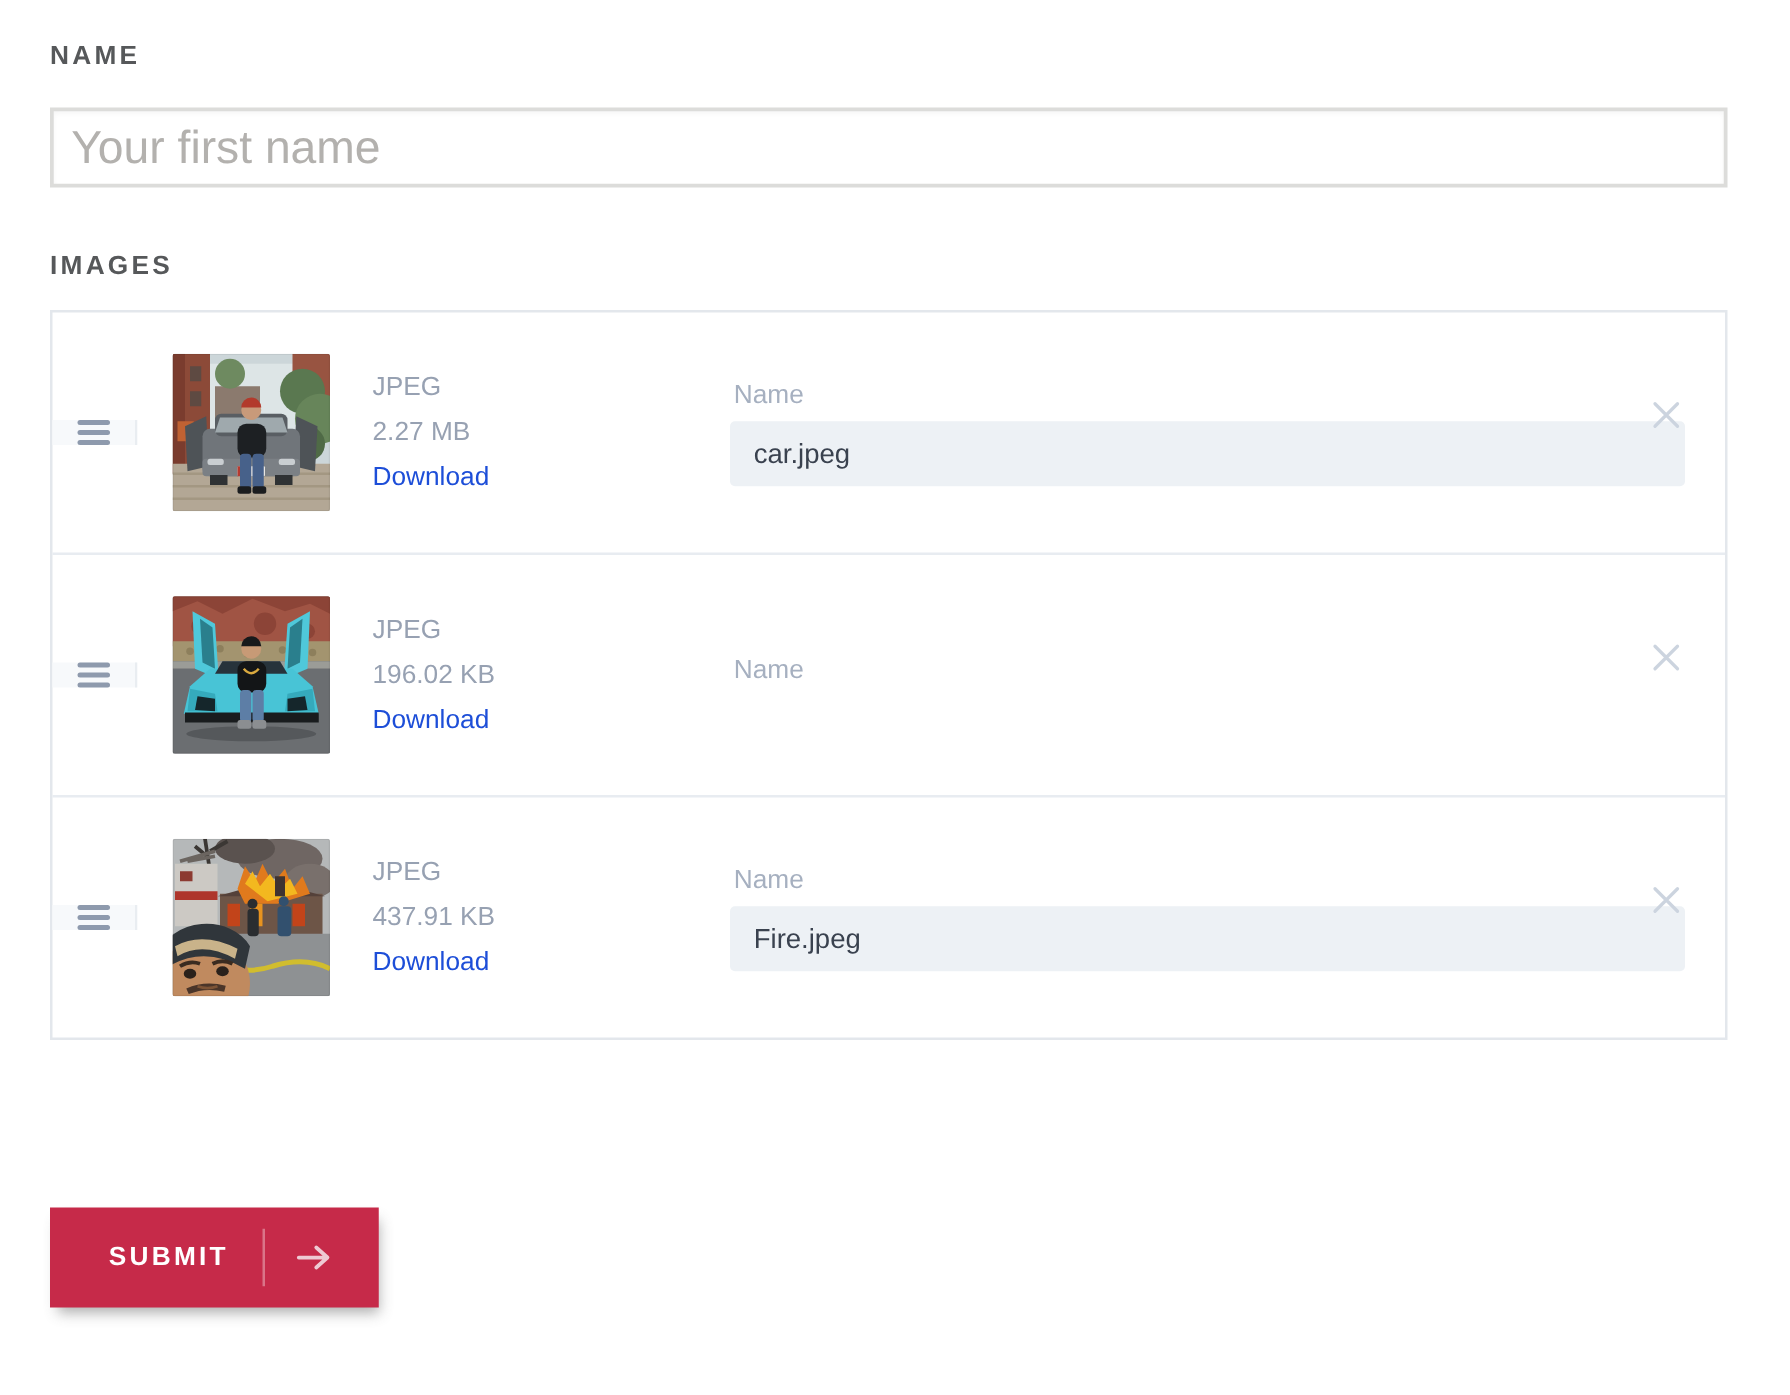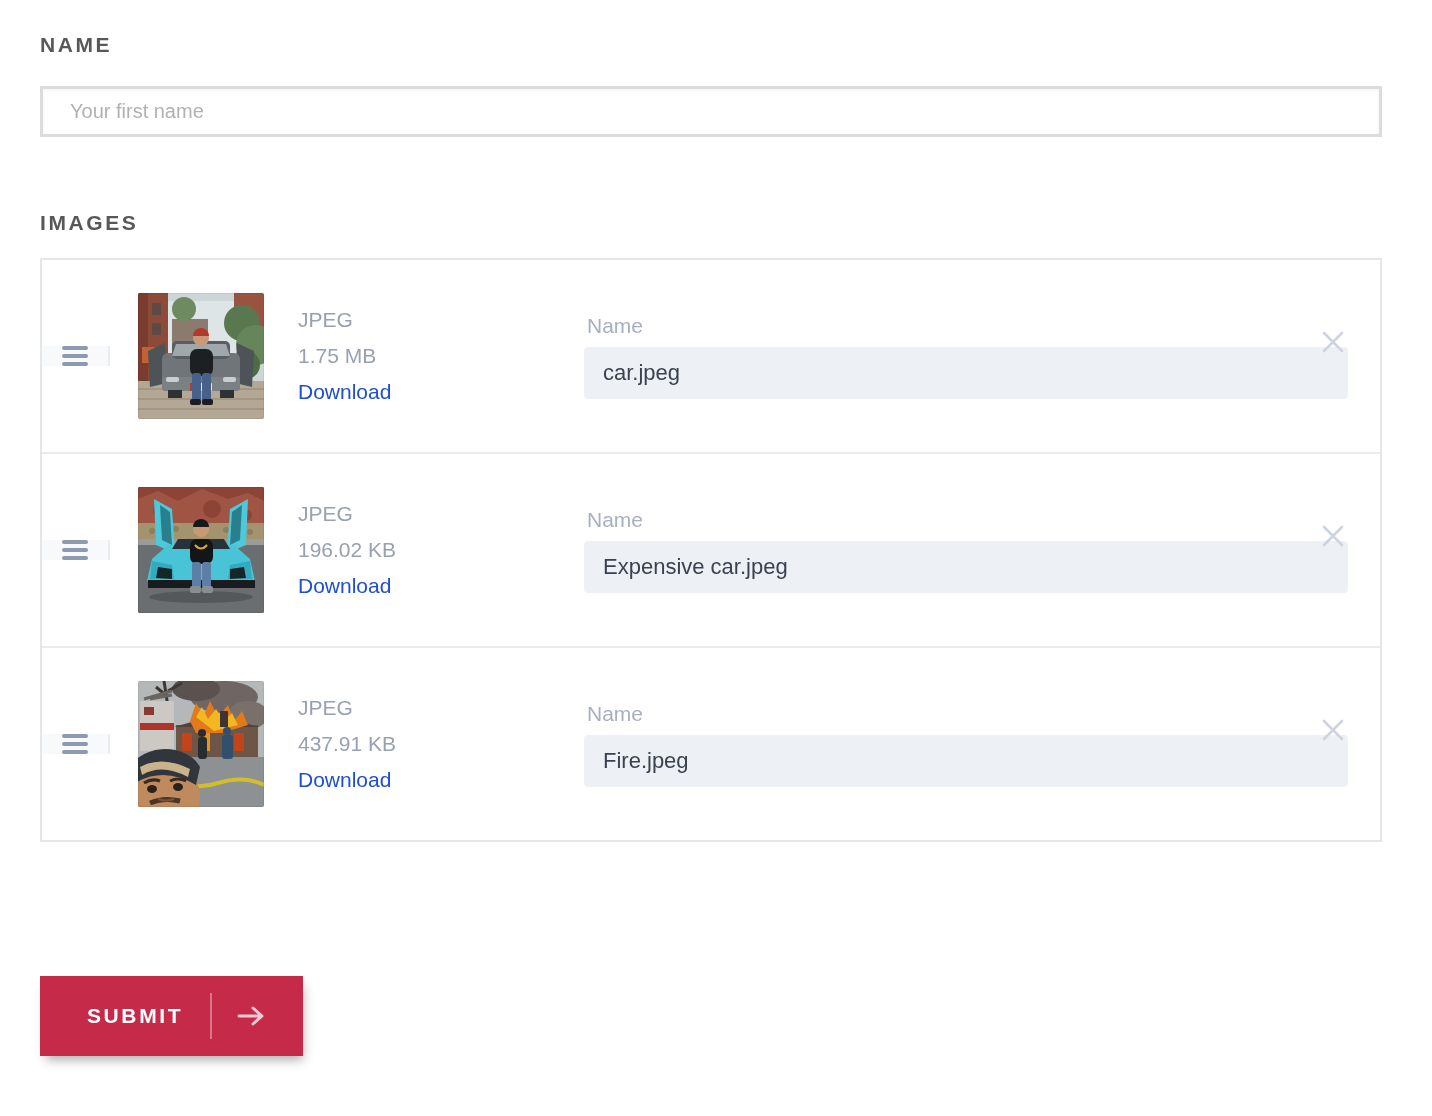--- a/index.html
+++ b/index.html
@@ -10,29 +10,29 @@
   }
   .page { padding:33px 50px 0 40px; box-sizing:border-box; width:1432px; }
 
   .section-label {
     font-size:21px; font-weight:700; letter-spacing:2.6px;
     color:#56585a; line-height:24px;
   }
 
   
   .firstname-input {
-    display:block; box-sizing:border-box; width:100%; height:51px;
+    display:block; box-sizing:border-box; width:100%; height:64px;
     margin-top:29px; border:3px solid #dcdcda; background:#ffffff;
-    font-family:"Liberation Sans", sans-serif; font-size:20px; color:#6f6f6c;
-    padding:0 27px; outline:none;
+    font-family:"Liberation Sans", sans-serif; font-size:37px; color:#6f6f6c;
+    padding:0 14px; outline:none;
     box-shadow: inset 0 2px 4px rgba(0,0,0,0.04);
   }
   .firstname-input::placeholder { color:#b3b1ae; opacity:1; }
 
-  .images-label { margin-top:74px; }
+  .images-label { margin-top:51px; }
 
   
   .images-panel { margin-top:23px; border:2px solid #e3e7ec; background:#ffffff; }
   .image-row { display:flex; height:192px;align-items:center; }
   .image-row + .image-row { border-top:2px solid #e8ecf1; }
 
   .drag-col {
     width:66px; flex-shrink:0; background:#f7f9fb; border-right:2px solid #e9edf1;
     display:flex; align-items:center; justify-content:center; cursor:grab;
   }
@@ -128,21 +128,21 @@
             <circle cx="63" cy="45" r="8" fill="#c89a7a"></circle>
             <path d="M55 43 a8 8 0 0 1 16 0 z" fill="#b23a2c"></path>
             <rect x="54" y="80" width="9" height="28" rx="3" fill="#47618a"></rect>
             <rect x="64" y="80" width="9" height="28" rx="3" fill="#47618a"></rect>
             <rect x="52" y="106" width="11" height="6" rx="2" fill="#1b1d1f"></rect>
             <rect x="64" y="106" width="11" height="6" rx="2" fill="#1b1d1f"></rect>
           </svg>
         </div>
         <div class="meta">
           <div>JPEG</div>
-          <div>1.75 MB</div>
+          <div>2.27 MB</div>
           <div><a class="download">Download</a></div>
         </div>
         <div class="name-group">
           <label class="name-label">Name</label>
           <input class="name-input" type="text" value="car.jpeg" style="">
         </div>
         <button class="close-btn">
           <svg width="26" height="26" viewBox="0 0 26 26">
             <path d="M4 4 L22 22 M22 4 L4 22" stroke="#ccd4df" stroke-width="2.6" stroke-linecap="round"></path>
           </svg>
@@ -197,21 +197,20 @@
             <rect x="64" y="99" width="11" height="7" rx="2" fill="#8b8e91"></rect>
           </svg>
         </div>
         <div class="meta">
           <div>JPEG</div>
           <div>196.02 KB</div>
           <div><a class="download">Download</a></div>
         </div>
         <div class="name-group">
           <label class="name-label">Name</label>
-          <input class="name-input" type="text" value="Expensive car.jpeg" style="">
         </div>
         <button class="close-btn">
           <svg width="26" height="26" viewBox="0 0 26 26">
             <path d="M4 4 L22 22 M22 4 L4 22" stroke="#ccd4df" stroke-width="2.6" stroke-linecap="round"></path>
           </svg>
         </button>
       </div>
     </div>
 
     <div class="image-row">

